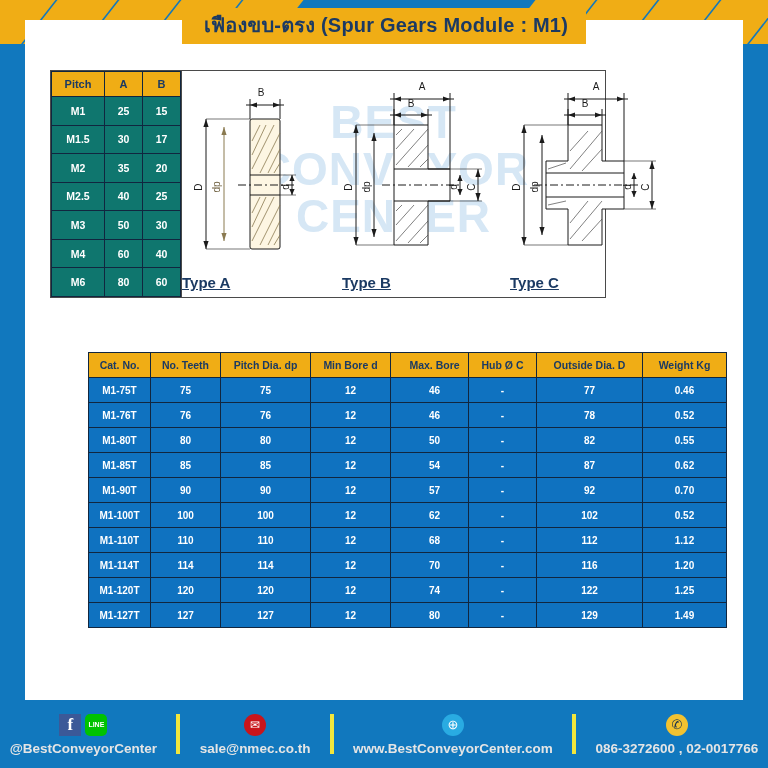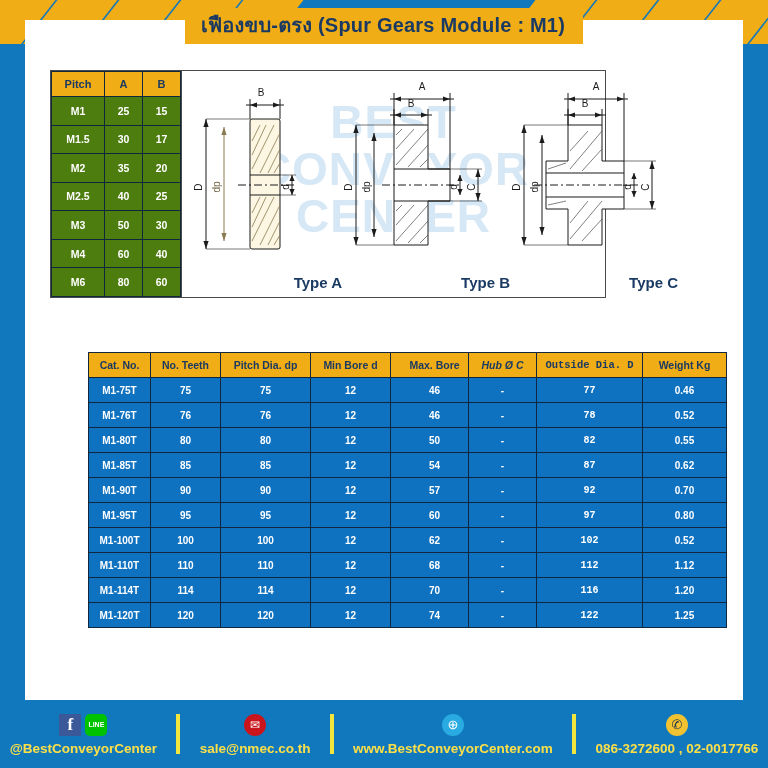--- a/index.html
+++ b/index.html
@@ -16,74 +16,74 @@
   
   .panel{
     position:absolute;left:25px;top:20px;width:718px;height:680px;
     background:#ffffff;
   }
   
   .title-wrap{position:absolute;left:25px;top:8px;width:718px;text-align:center;}
   .title{
     display:inline-block;background:#f0ad15;color:#1b3a63;
     font-size:20px;font-weight:bold;letter-spacing:.2px;
-    padding:6px 18px 8px 16px;line-height:1.1;white-space:nowrap;
+    padding:6px 18px 8px 22px;line-height:1.1;white-space:nowrap;
   }
   
   .upper{
     position:absolute;left:50px;top:70px;width:556px;height:228px;
     border:1px solid #4a4a4a;box-sizing:border-box;display:flex;background:#fff;
   }
   
   .pitch{border-collapse:collapse;table-layout:fixed;}
   .pitch th,.pitch td{
     border:1px solid #11263f;text-align:center;font-size:10.5px;font-weight:bold;
     height:25px;box-sizing:border-box;
   }
   .pitch th{background:#f0ad15;color:#1b3a63;font-size:11px;}
-  .pitch td{background:#4d7c0f;color:#ffffff;}
+  .pitch td{background:#0f766e;color:#ffffff;}
   .pitch .c0{width:53px;}
   .pitch .c1{width:38px;}
   .pitch .c2{width:38px;}
   
   .draw-area{flex:1;position:relative;border-left:1px solid #4a4a4a;}
   .wm{
     position:absolute;left:0;top:28px;width:100%;text-align:center;
     font-size:46px;font-weight:bold;color:#d6e7f5;line-height:1.02;
     letter-spacing:1px;user-select:none;
   }
   .figs{position:absolute;inset:0;display:flex;}
   .fig{flex:1;position:relative;display:flex;flex-direction:column;
        align-items:center;justify-content:flex-start;padding-top:6px;}
   .fig svg{display:block;}
   .fig-label{
-    position:absolute;bottom:6px;left:0;width:100%;text-align:right;
-    font-size:15px;font-weight:bold;color:#1b3a63;
+    position:absolute;bottom:6px;left:0;width:100%;text-align:left;
+    font-size:15px;font-weight:bold;color:#1b3a63;text-decoration:underline;
   }
   
   .spec{
     position:absolute;left:88px;top:352px;border-collapse:collapse;table-layout:fixed;
   }
   .spec th,.spec td{
     border:1px solid #11263f;text-align:center;box-sizing:border-box;
     height:25px;font-size:10px;
   }
   .spec th{background:#f0ad15;color:#1b3a63;font-weight:bold;font-size:10.5px;}
   .spec td{background:#0f72c0;color:#ffffff;font-weight:bold;}
   .w0{width:62px;}.w1{width:70px;}.w2{width:90px;}.w3{width:80px;}
-  .w4{width:78px;padding-left:11px;}.w5{width:68px;font-style:italic;}.w6{width:106px;font-family:Liberation Mono, monospace;}.w7{width:84px;}
+  .w4{width:78px;padding-left:11px;}.w5{width:68px;}.w6{width:106px;}.w7{width:84px;}
   
   .footer{
     position:absolute;left:0;bottom:0;width:768px;height:68px;background:#1178be;
     display:flex;align-items:center;
   }
   .fgroup{display:flex;flex-direction:column;align-items:center;justify-content:center;
           flex:0 0 auto;color:#fff;}
   .ficons{display:flex;gap:4px;align-items:center;justify-content:center;height:26px;}
-  .ftext{font-size:13.5px;font-weight:bold;color:#fde047;margin-top:3px;white-space:nowrap;}
+  .ftext{font-size:13.5px;font-weight:bold;color:#e5e5e5;margin-top:3px;white-space:nowrap;}
   .vdiv{width:4px;height:40px;background:#f2e63c;flex:0 0 auto;}
   .ic{width:22px;height:22px;display:inline-block;}
   .ic-fb{background:#3b5998;color:#fff;font-size:17px;font-weight:bold;
          text-align:center;line-height:22px;font-family:"Liberation Serif",serif;}
   .ic-line{background:#00c300;border-radius:5px;color:#fff;font-size:7px;font-weight:bold;
            text-align:center;line-height:22px;}
   .ic-mail{background:#c9151b;border-radius:50%;color:#fff;font-size:12px;
            text-align:center;line-height:22px;}
   .ic-web{background:#29abe2;border-radius:50%;color:#fff;font-size:13px;
           text-align:center;line-height:22px;}
@@ -419,30 +419,20 @@
         <td class="w0">M1-90T</td>
         <td class="w1">90</td>
         <td class="w2">90</td>
         <td class="w3">12</td>
         <td class="w4">57</td>
         <td class="w5">-</td>
         <td class="w6">92</td>
         <td class="w7">0.70</td>
       </tr>
       <tr>
-        <td class="w0">M1-95T</td>
-        <td class="w1">95</td>
-        <td class="w2">95</td>
-        <td class="w3">12</td>
-        <td class="w4">60</td>
-        <td class="w5">-</td>
-        <td class="w6">97</td>
-        <td class="w7">0.80</td>
-      </tr>
-      <tr>
         <td class="w0">M1-100T</td>
         <td class="w1">100</td>
         <td class="w2">100</td>
         <td class="w3">12</td>
         <td class="w4">62</td>
         <td class="w5">-</td>
         <td class="w6">102</td>
         <td class="w7">0.52</td>
       </tr>
       <tr>
@@ -467,20 +457,30 @@
       </tr>
       <tr>
         <td class="w0">M1-120T</td>
         <td class="w1">120</td>
         <td class="w2">120</td>
         <td class="w3">12</td>
         <td class="w4">74</td>
         <td class="w5">-</td>
         <td class="w6">122</td>
         <td class="w7">1.25</td>
+      </tr>
+      <tr>
+        <td class="w0">M1-127T</td>
+        <td class="w1">127</td>
+        <td class="w2">127</td>
+        <td class="w3">12</td>
+        <td class="w4">80</td>
+        <td class="w5">-</td>
+        <td class="w6">129</td>
+        <td class="w7">1.49</td>
       </tr>
     </tbody>
 </table>
 
 <div class="footer">
   <div id="footer-inner" style="display:flex;align-items:center;width:100%;justify-content:space-around;">
       <div class="fgroup">
         <div class="ficons">
           <span class="ic ic-fb">f</span>
           <span class="ic ic-line">LINE</span>

